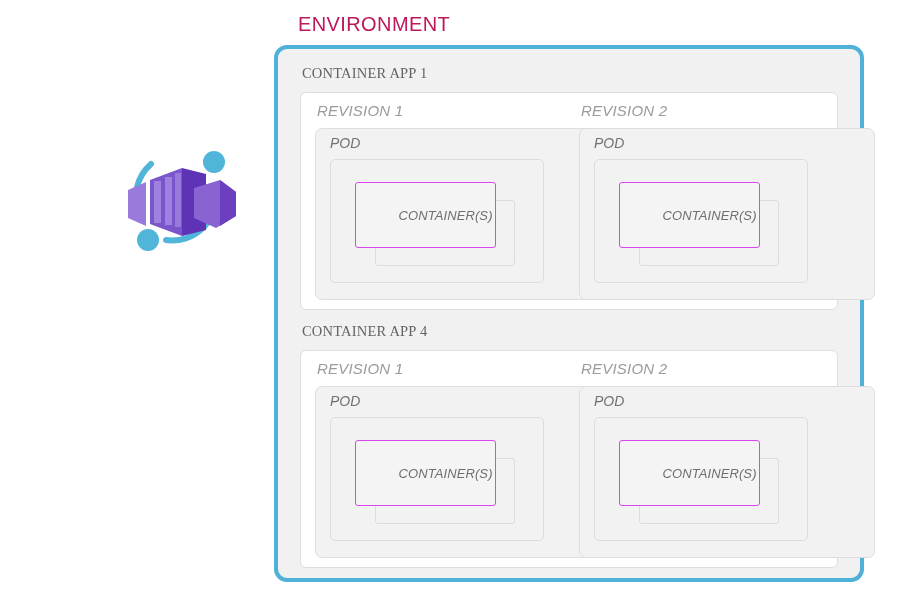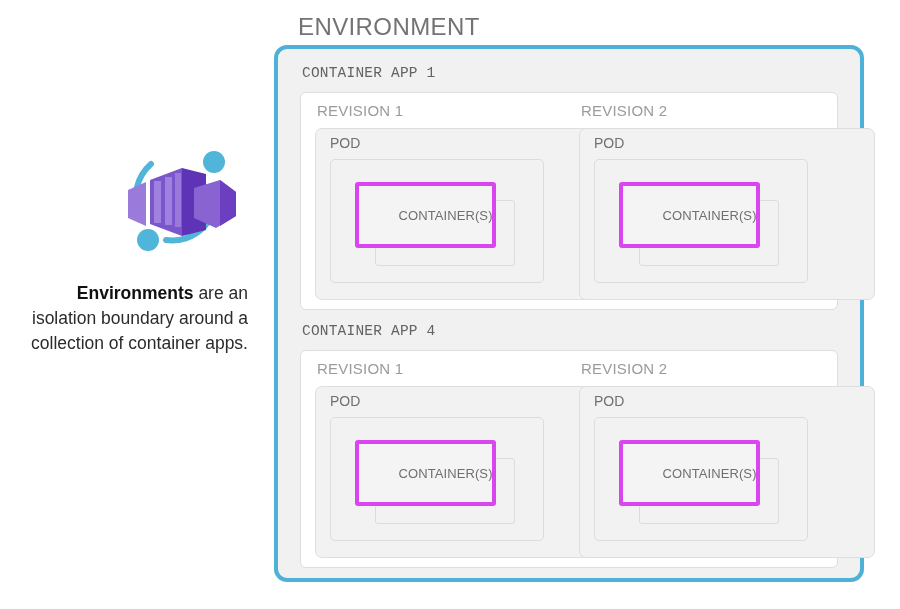--- a/index.html
+++ b/index.html
@@ -46,23 +46,23 @@
     font-family: "Liberation Sans", sans-serif;
   }
   .caption .bold { font-weight: bold; color: #111111; }
   .caption .rest { font-weight: normal; color: #2b2b2b; }
 
   
   .env-title {
     position: absolute;
     left: 298px;
     top: 13px;
-    font-size: 24px;
+    font-size: 20px;
     letter-spacing: 0.4px;
-    color: #737373;
+    color: #be185d;
     font-family: "Liberation Sans", sans-serif;
   }
 
   .environment {
     position: absolute;
     left: 274px;
     top: 45px;
     width: 590px;
     height: 537px;
     box-sizing: border-box;
@@ -91,41 +91,42 @@
   .app-block.app-1 { top: 8px;   height: 245px; }
   .app-block.app-2 { top: 266px; height: 245px; }
 
   .app-label {
     position: absolute;
     left: 2px;
     top: 0px;
     font-size: 14.5px;
     letter-spacing: 0.2px;
     color: #636363;
-    font-family: Liberation Mono, monospace;
+    font-family: Liberation Serif, serif;
   }
 
   .app-box {
     position: absolute;
     left: 0;
     top: 27px;
     width: 538px;
     height: 218px;
     box-sizing: border-box;
     background: #ffffff;
     border: 1px solid #dedede;
     border-radius: 6px;
   }
 
   
   .revision {
     position: absolute;
     top: 9px;
     width: 252px;
     height: 199px;
+    font-style: italic;
   }
   .revision.rev-left  { left: 14px; }
   .revision.rev-right { left: 278px; text-align: right; }
 
   .rev-label {
     position: absolute;
     left: 2px;
     top: 0px;
     font-size: 15px;
     letter-spacing: 0.2px;
@@ -187,21 +188,21 @@
     border-radius: 3px;
   }
   .ctr-front {
     position: absolute;
     left: 0px;
     top: 0px;
     width: 141px;
     height: 66px;
     box-sizing: border-box;
     background: #f4f4f4;
-    border: 4px solid #d946ef;
+    border: 1px solid #d946ef;
     border-radius: 3px;
     display: flex;
     align-items: center;
     justify-content: center;
     padding-left: 40px;
   }
   .ctr-label {
     font-size: 13px;
     color: #6f6f6f;
     letter-spacing: 0.1px;
@@ -230,23 +231,20 @@
       <rect x="55" y="33" width="6" height="54" fill="#A689E2" opacity="0.7"></rect>
 
       <path d="M 74 48 L 100 40 L 116 52 L 116 76 L 96 88 L 74 78 Z" fill="#8A63D2"></path>
       <path d="M 100 40 L 116 52 L 116 76 L 100 86 Z" fill="#6B3FC0"></path>
 
       <circle cx="94" cy="22" r="11" fill="#50B5D9"></circle>
       <circle cx="28" cy="100" r="11" fill="#50B5D9"></circle>
     </svg>
   </div>
 
-  <div class="caption">
-    <span class="bold">Environments</span><span class="rest"> are an isolation boundary around a collection of container apps.</span>
-  </div>
 
 </div>
 
 <div class="env-title">ENVIRONMENT</div>
 
 <div class="environment">
   <div class="env-inner">
 
     <div class="app-block app-1">
       <div class="app-label">CONTAINER APP 1</div>

